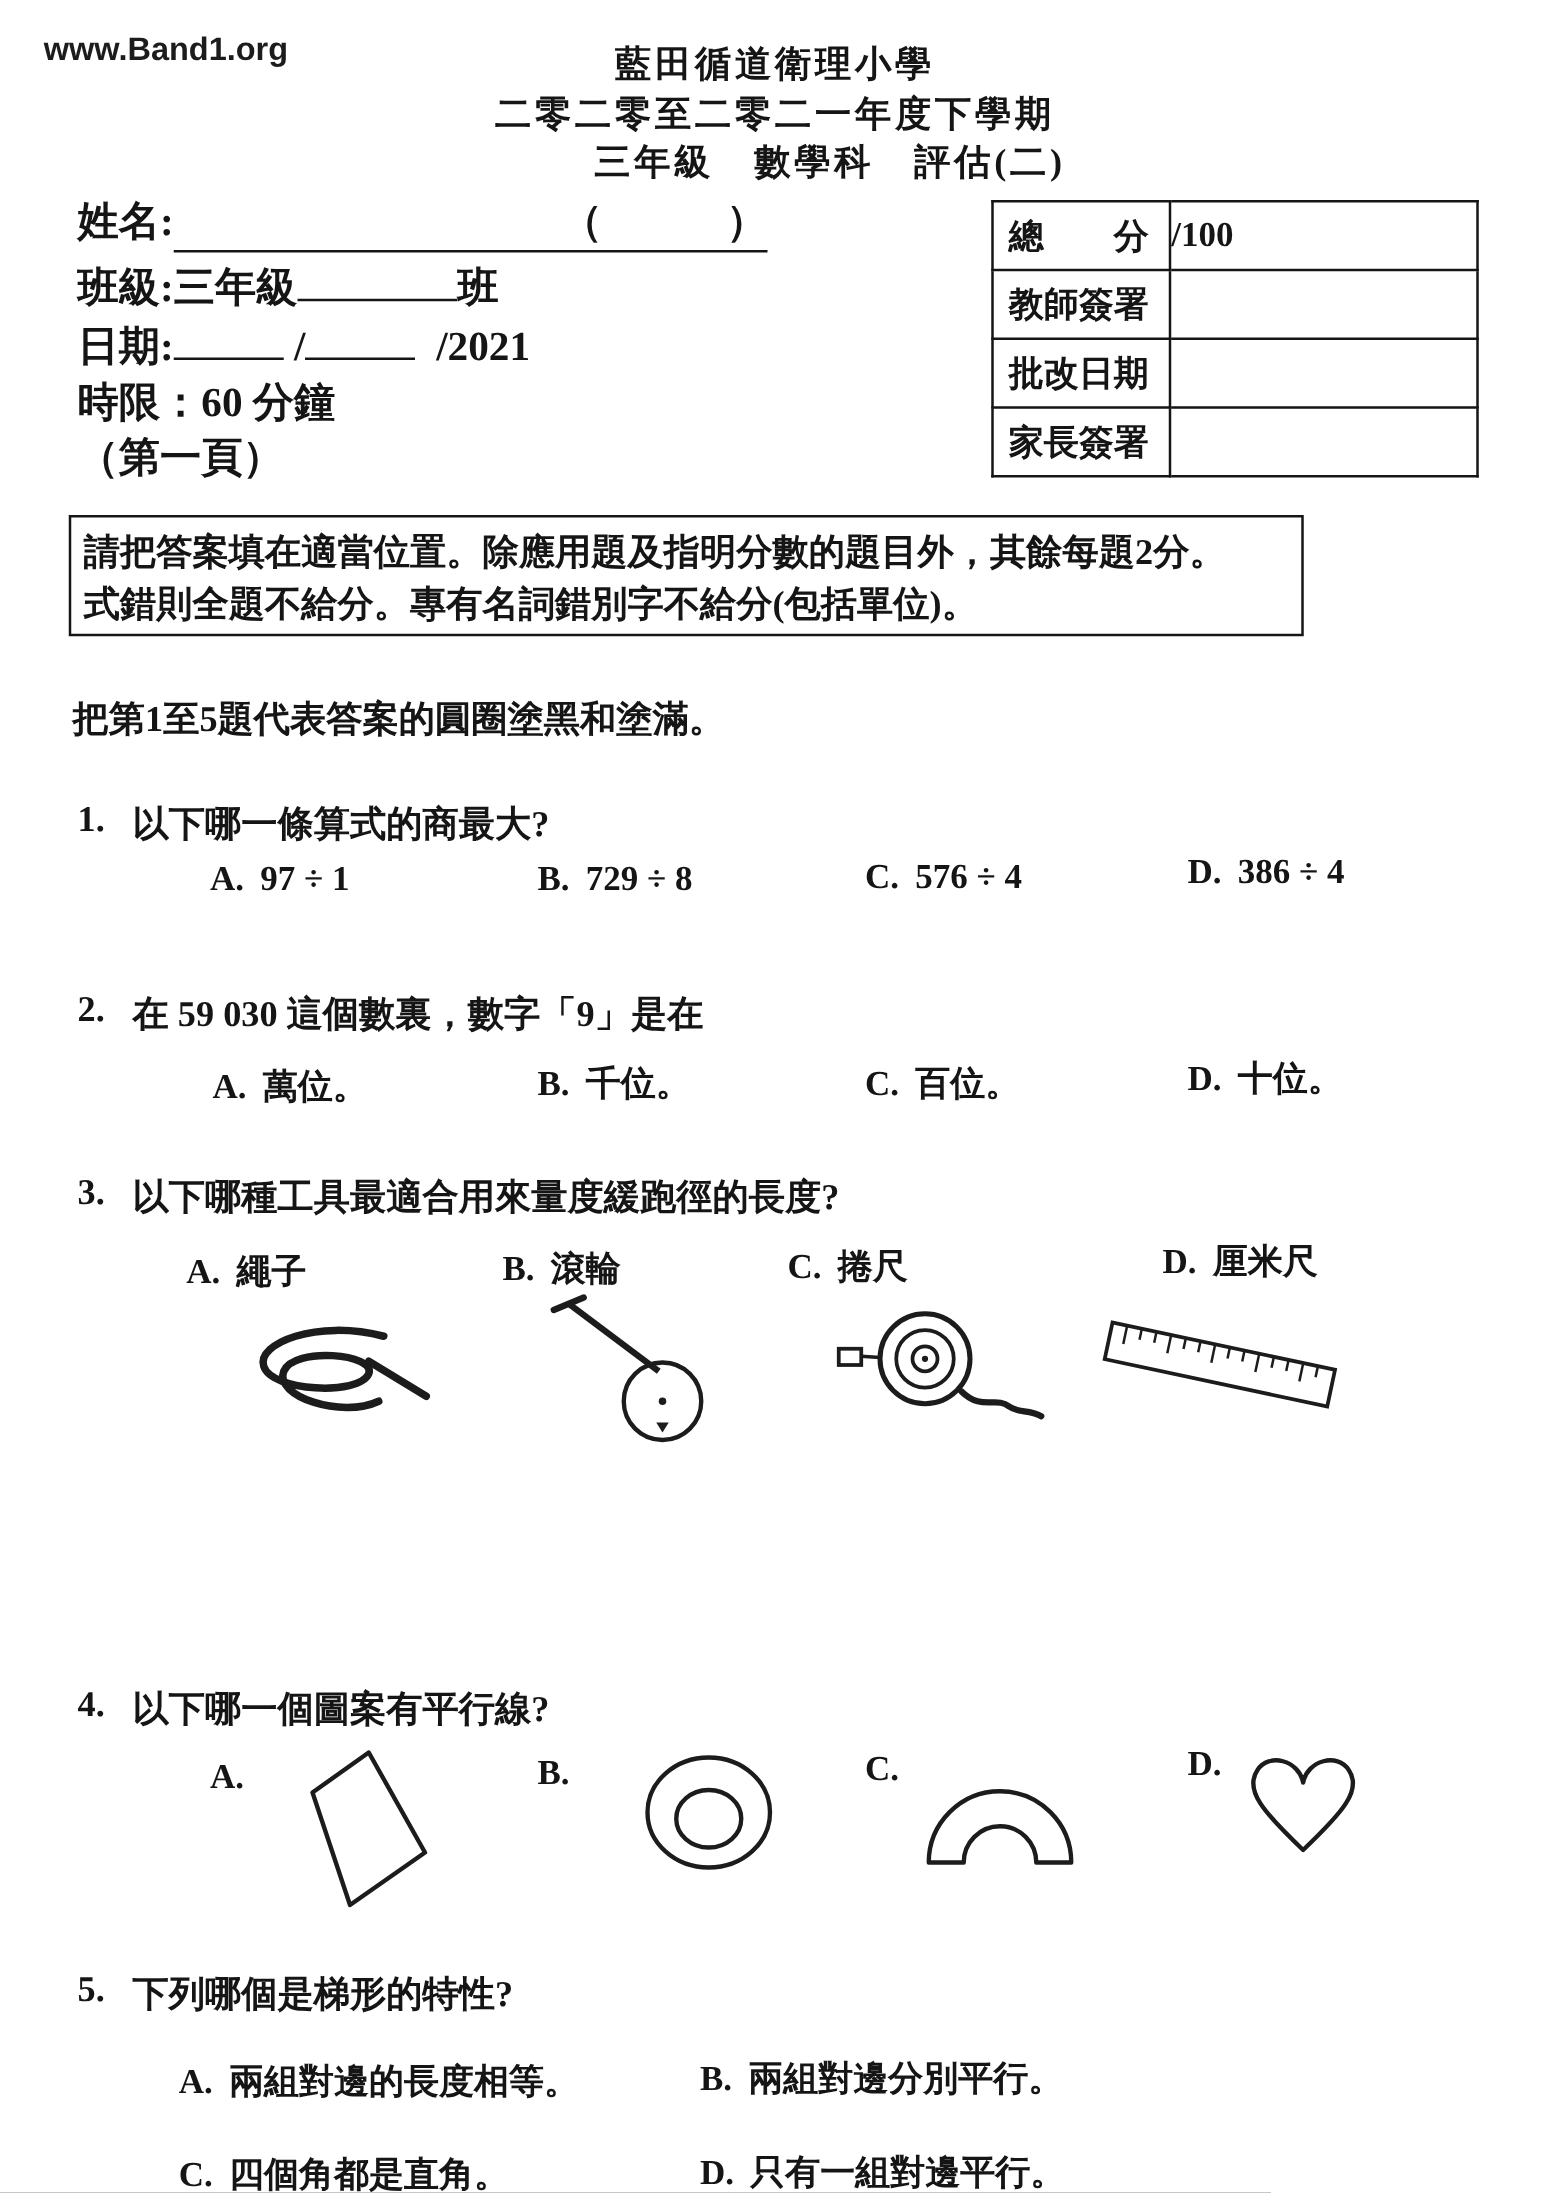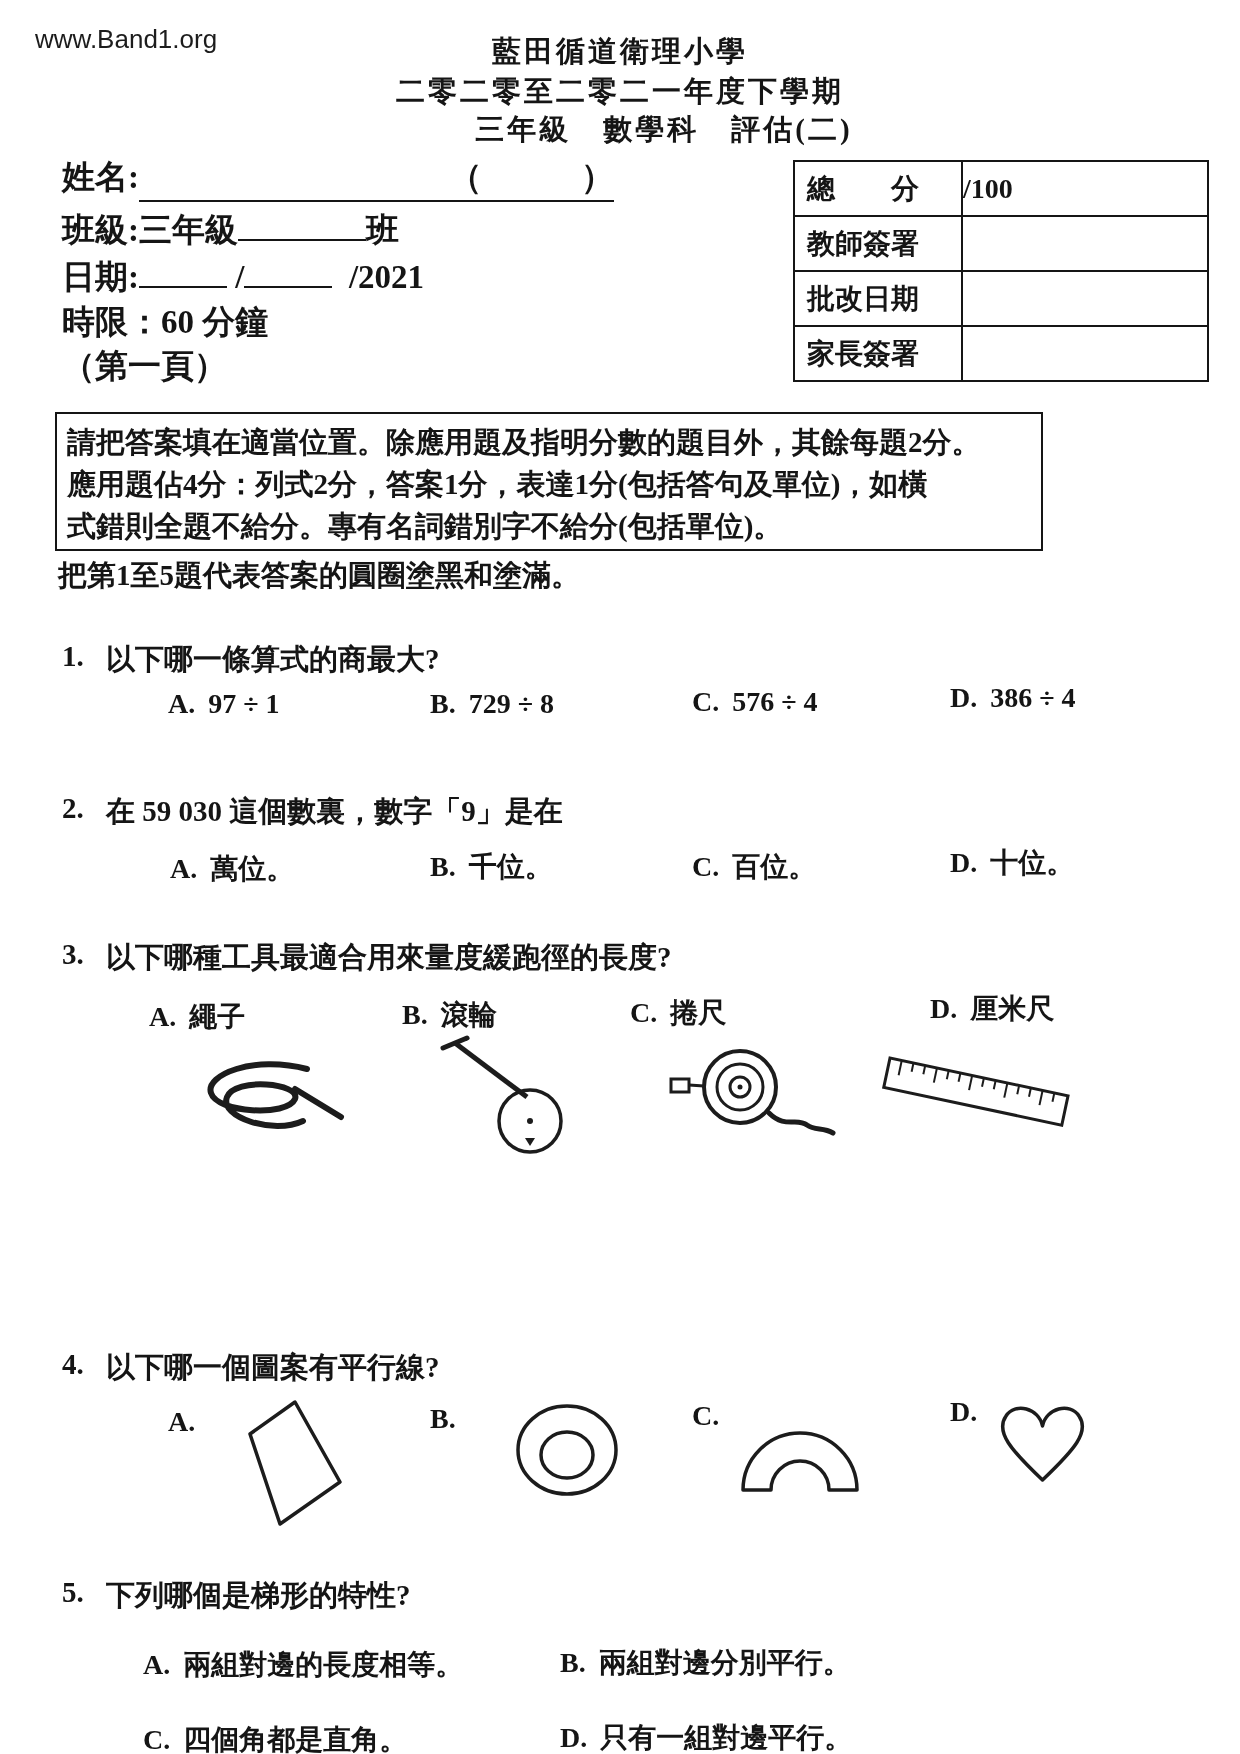--- a/index.html
+++ b/index.html
@@ -5,34 +5,35 @@
   * { margin:0; padding:0; box-sizing:border-box; }
   html,body { background:#9a9a9a; }
   .page{
     position:relative; width:1240px; height:1754px; margin:0 auto;
     background:#ffffff; overflow:hidden; color:#151515;
     font-family:"Liberation Serif","DejaVu Serif",serif;
   }
   .watermark{
     position:absolute; left:35px; top:24px; font-size:26px; color:#1c1c1c;
     font-family:"Liberation Sans","DejaVu Sans",sans-serif;
+    font-weight:bold;
   }
   .hdr{ position:absolute; left:0; width:100%; text-align:center;
         font-size:29px; font-weight:bold; letter-spacing:3px; white-space:nowrap;}
   .hdr1{ top:32px; } .hdr2{ top:72px; } .hdr3{ top:110px;margin-left:44px; }
 
   .info-line{ position:absolute; left:62px; font-size:33px; font-weight:bold; white-space:nowrap; }
   .blank{ display:inline-block; border-bottom:2.5px solid #151515; height:1.05em; vertical-align:baseline; }
   .underlined{ display:inline-block; border-bottom:2.5px solid #151515; }
   .sp{ display:inline-block; }
 
   table.score{ position:absolute; left:793px; top:160px; border-collapse:collapse;
                font-size:28px; font-weight:bold; }
   table.score td{ border:2.5px solid #151515; height:55px; }
-  td.sl{ width:168px; padding-left:12px;margin-left:28px; }
+  td.sl{ width:142px; padding-left:12px;margin-left:28px; }
   td.sv{ width:246px; padding-right:14px; }
 
   .instr{ position:absolute; left:55px; top:412px; width:988px;
           border:2.5px solid #151515; padding:7px 12px 2px 10px;
           font-size:29px; line-height:42px; font-weight:bold; }
   .note{ position:absolute; left:58px; top:556px; font-size:29px; font-weight:bold; }
 
   .q{ position:absolute; left:0; width:1240px; }
   .qnum{ position:absolute; left:62px; top:0; font-size:29px; font-weight:bold; }
   .qtext{ position:absolute; left:106px; top:0; font-size:29px; font-weight:bold; white-space:nowrap; }
@@ -84,21 +85,20 @@
     </tr>
     <tr>
       <td class="sl">家長簽署</td>
       <td class="sv"></td>
     </tr>
   </tbody>
     </table>
 
   <div class="instr">
     <div>請把答案填在適當位置。除應用題及指明分數的題目外，其餘每題2分。</div>
-    <div>應用題佔4分：列式2分，答案1分，表達1分(包括答句及單位)，如橫</div>
     <div>式錯則全題不給分。專有名詞錯別字不給分(包括單位)。</div>
   </div>
 
   <div class="note">把第1至5題代表答案的圓圈塗黑和塗滿。</div>
 
   <div class="q" style="top:640px">
     <span class="qnum">1.</span>
     <span class="qtext">以下哪一條算式的商最大?</span>
     <span class="opt" style="left:168px;top:48px"><span class="ol">A.</span><span>97 ÷ 1</span></span>
     <span class="opt" style="left:430px;top:48px"><span class="ol">B.</span><span>729 ÷ 8</span></span>

